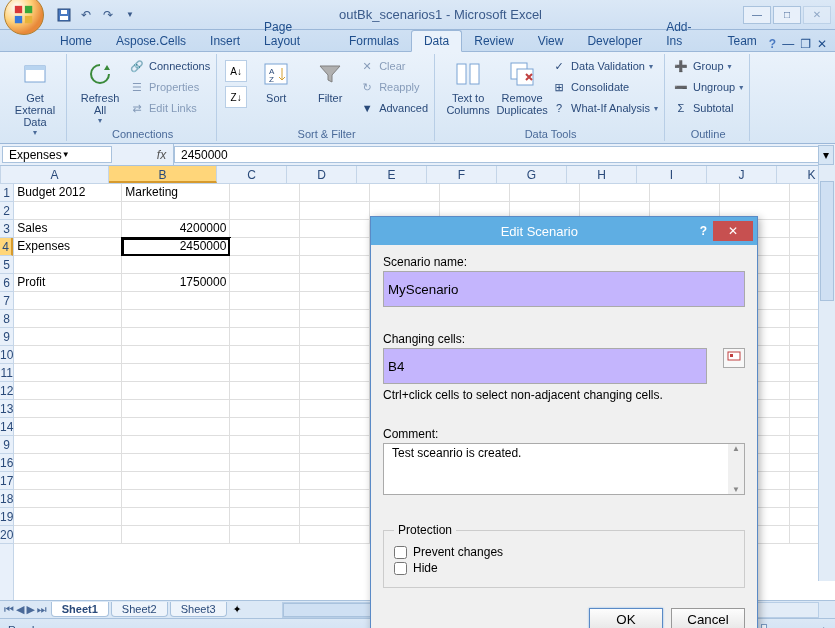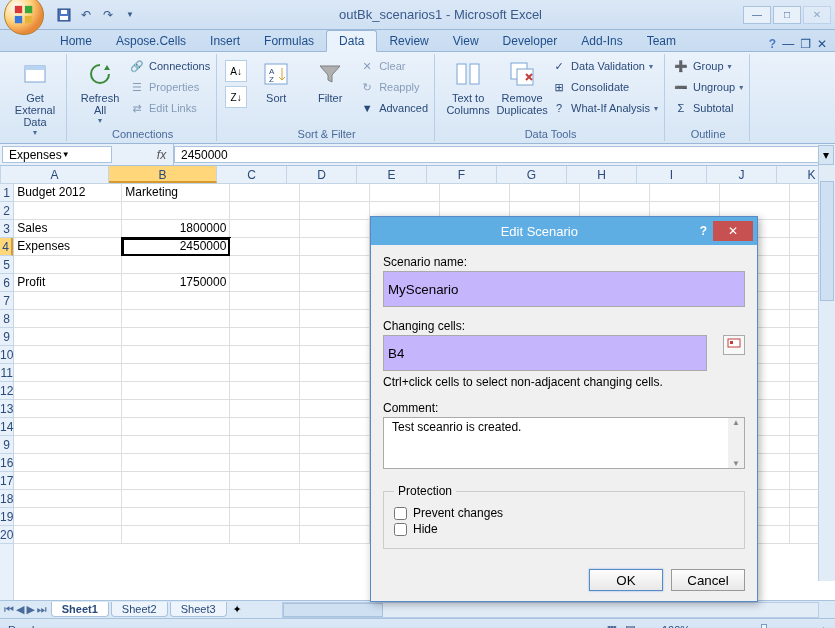--- a/index.html
+++ b/index.html
@@ -79,21 +79,21 @@
 
 
 .dialog { position: absolute; left: 370px; top: 216px; width: 388px; background: #f0f0f0; border: 1px solid #5a8ac6; box-shadow: 2px 2px 8px rgba(0,0,0,0.3); font-size: 12px; }
 .dlg-title { height: 28px; background: #5faee3; color: #fff; display: flex; align-items: center; padding: 0 8px; }
 .dlg-title .t { flex: 1; text-align: center; font-size: 13px; }
 .dlg-title .help{color:#fff;margin-right:6px;font-weight:bold;}
 .dlg-close { width: 40px; height: 20px; background: #c75050; color: #fff; display: flex; align-items: center; justify-content: center; margin-right:-4px; }
 .dlg-body { padding: 10px 12px; }
 .dlg-body label { display: block; margin-bottom: 2px; }
 .dlg-input { width: 100%; border: 1px solid #aaa; padding: 0 4px; background: #c4b5fd; height:36px; }
-.dlg-row{margin-bottom:12px;}
+.dlg-row{margin-bottom:25px;}
 .cc-row{display:flex;gap:16px;}
 .cc-btn{width:22px;height:20px;border:1px solid #aaa;background:#f8f8f8;display:flex;align-items:center;justify-content:center;}
 .dlg-textarea{width:100%;height:52px;border:1px solid #aaa;background:#fff;padding:2px 8px;resize:none;font-family:inherit;font-size:12px;}
 .dlg-textarea-wrap{position:relative;}
 .ta-scroll{position:absolute;right:1px;top:1px;width:16px;height:50px;background:#f0f0f0;display:flex;flex-direction:column;justify-content:space-between;align-items:center;font-size:8px;color:#888;}
 fieldset{border:1px solid #ccc;padding:6px 10px 10px;margin-top:4px;}
 legend{padding:0 4px;}
 .chk{display:flex;align-items:center;gap:6px;margin:2px 0;}
 .chk input{width:13px;height:13px;}
 .dlg-buttons{display:flex;justify-content:flex-end;gap:8px;padding:10px 12px;}
@@ -134,20 +134,21 @@
     <div class="win-btn">—</div>
     <div class="win-btn">□</div>
     <div class="win-btn close disabled">✕</div>
   </div>
 </div>
 
 <div class="tabs">
   <div class="tab">Home</div>
   <div class="tab">Aspose.Cells</div>
   <div class="tab">Insert</div>
+  <div class="tab">Page Layout</div>
   <div class="tab">Formulas</div>
   <div class="tab active">Data</div>
   <div class="tab">Review</div>
   <div class="tab">View</div>
   <div class="tab">Developer</div>
   <div class="tab">Add-Ins</div>
   <div class="tab">Team</div>
   <div class="tabs-right">
     <span style="color:#4a7ac2;font-weight:bold;">?</span>
     <span>—</span>
@@ -380,21 +381,21 @@
         <div class="cell"></div>
         <div class="cell"></div>
         <div class="cell"></div>
         <div class="cell"></div>
         <div class="cell"></div>
         <div class="cell"></div>
         <div class="cell"></div>
       </div>
       <div class="row">
         <div class="cell wide">Sales</div>
-        <div class="cell wide num">1800000</div>
+        <div class="cell wide num">4200000</div>
         <div class="cell"></div>
         <div class="cell"></div>
         <div class="cell"></div>
         <div class="cell"></div>
         <div class="cell"></div>
         <div class="cell"></div>
         <div class="cell"></div>
         <div class="cell"></div>
         <div class="cell"></div>
       </div>

